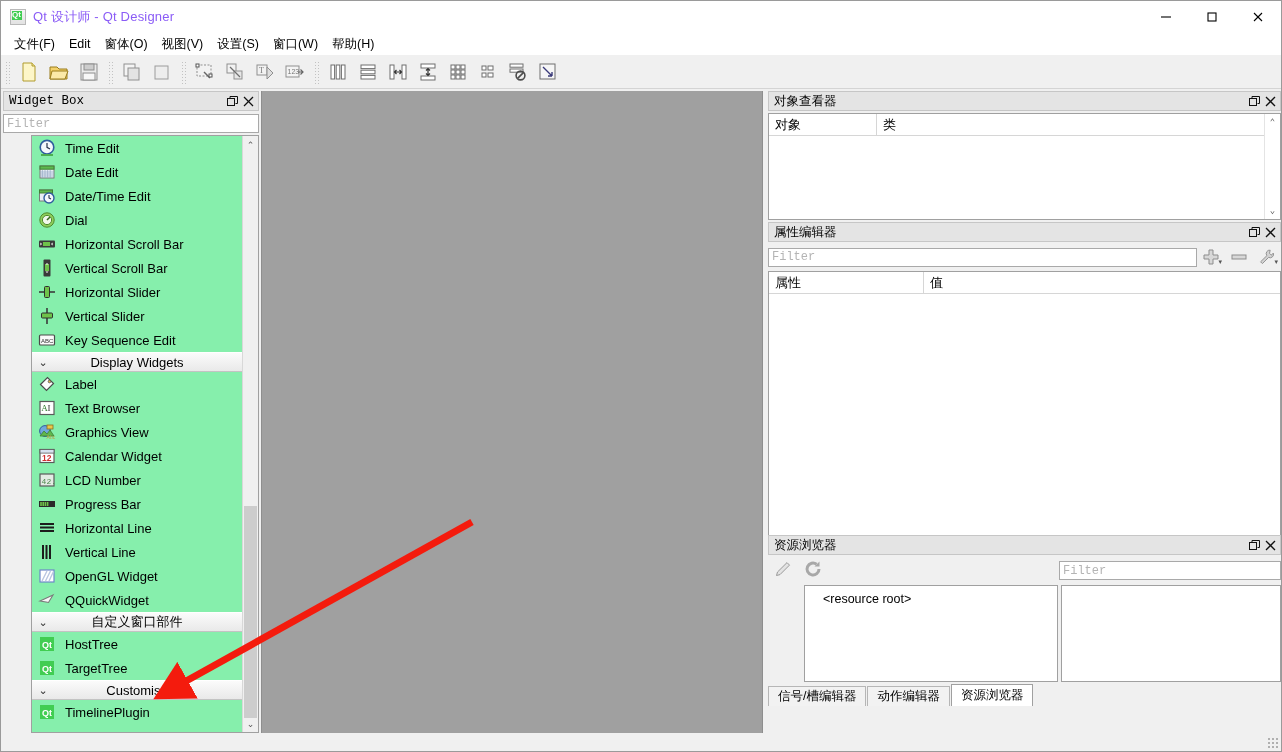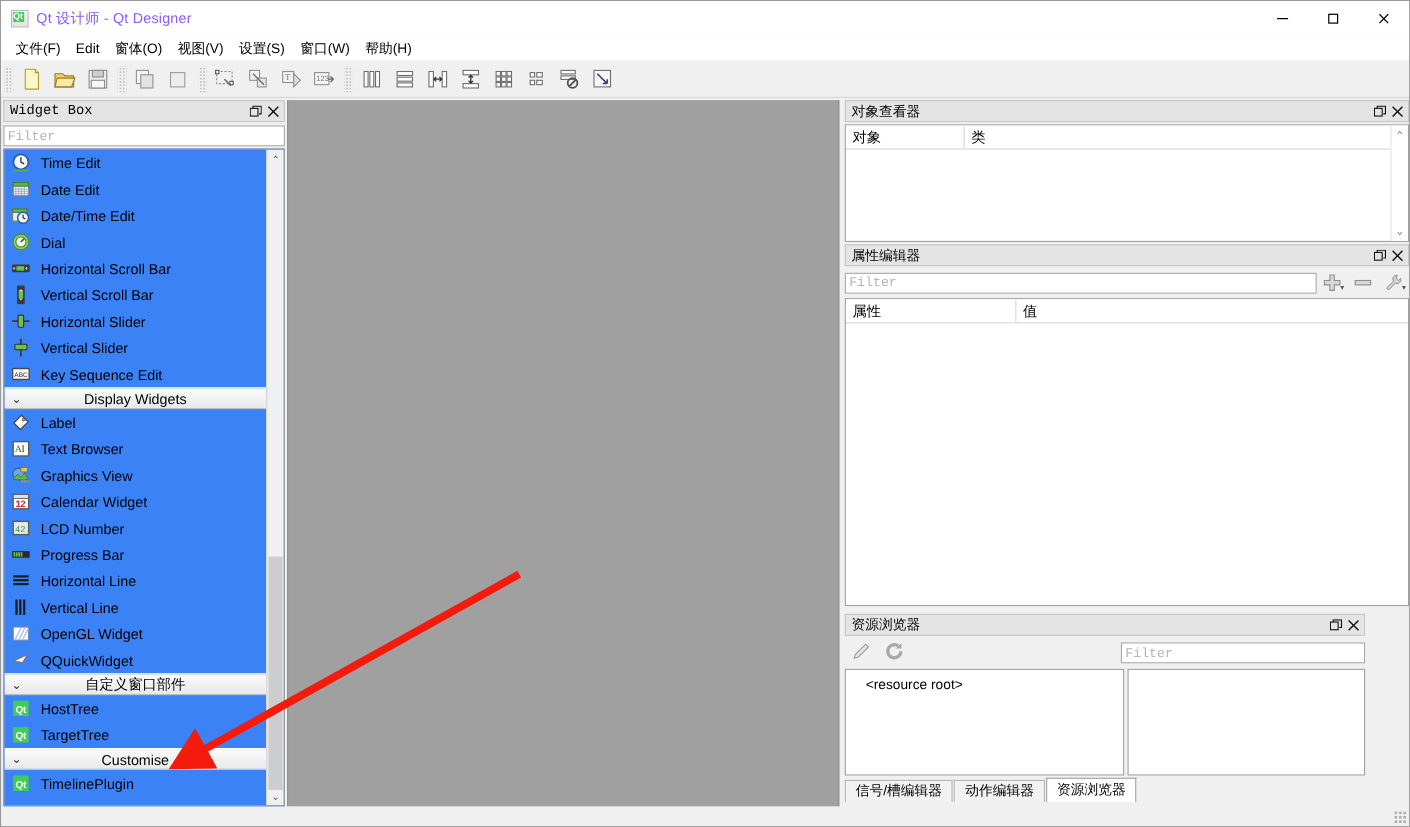--- a/index.html
+++ b/index.html
@@ -100,22 +100,23 @@
   #widgetbox { left: 2px; top: 90px; width: 256px; height: 642px; }
   .filter-input {
     display: block; width: 100%; height: 19px; margin: 3px 0 0 0;
     border: 1px solid #a9a9a9; background: #fff;
     font-family: "Liberation Mono", monospace; font-size: 12px;
     color: #000; padding: 0 3px; outline: none;
   }
   .filter-input::placeholder { color: #b4b4b4; font-family: "Liberation Mono", monospace; }
   .wb-list-wrap {
     position: relative; margin-top: 2px;
-    height: 598px; border: 1px solid #a0a0a0; background: #3b82f6;
+    height: 598px; border: 1px solid #a0a0a0; background: #86efac;
     overflow: hidden;
+    margin-left: 28px;
   }
   .wb-scroll {
     position: absolute; left: 0; top: 0; right: 16px; bottom: 0;
     overflow: hidden;
   }
   .wb-row {
     display: flex; align-items: center; height: 24px; padding-left: 6px;
     font-size: 13px; white-space: nowrap;
   }
   .wb-row .lbl { margin-left: 9px; }
@@ -146,21 +147,21 @@
   
   #canvas {
     position: absolute; left: 260px; top: 90px; width: 502px; height: 642px;
     background: #a0a0a0;
     border-left: 1px solid #8e8e8e; border-right: 1px solid #8e8e8e;
   }
 
   
   #objinspector { left: 767px; top: 90px; width: 513px; height: 128px; }
   #propeditor   { left: 767px; top: 221px; width: 513px; height: 334px; }
-  #resbrowser   { left: 767px; top: 557px; width: 473px; height: 175px; }
+  #resbrowser   { left: 767px; top: 534px; width: 513px; height: 175px; }
 
   .tbl {
     border: 1px solid #a0a0a0; background: #fff; position: relative; overflow: hidden;
   }
   .tbl-head {
     display: flex; height: 22px; background: #fff;
     border-bottom: 1px solid #d6d6d6; font-size: 13px;
   }
   .th { display: flex; align-items: center; padding-left: 6px; }
   .th.c1 { width: 108px; border-right: 1px solid #d6d6d6; }
@@ -169,21 +170,21 @@
   .prop-toolrow {
     display: flex; align-items: center; height: 24px; margin-top: 3px;
   }
   .prop-toolrow .filter-input { flex: 1; margin: 0; }
   .ptool { width: 28px; height: 22px; display: flex; align-items: center; justify-content: center; position: relative; }
   .ptool .caret { position: absolute; right: 3px; bottom: 2px; font-size: 7px; color: #555; }
 
   .res-toolrow { display: flex; align-items: center; height: 28px; }
   .res-toolrow .rbtn { width: 30px; height: 24px; display: flex; align-items: center; justify-content: center; }
   .res-filter { width: 222px; margin-left: auto; }
-  .res-panes { display: flex; gap: 3px; margin-top: 2px; height: 97px; }
+  .res-panes { display: flex; gap: 3px; margin-top: 2px; height: 97px; margin-left: 36px; }
   .res-pane { border: 1px solid #a0a0a0; background: #fff; }
   .res-pane.left { width: 254px; padding: 6px 0 0 18px; font-size: 12.5px; }
   .res-pane.right { flex: 1; }
 
   .tabrow { display: flex; margin-top: 2px; height: 22px; align-items: flex-end; }
   .tab {
     height: 20px; padding: 0 9px; display: flex; align-items: center;
     font-size: 12.5px; background: #f2f2f2; border: 1px solid #b6b6b6;
     border-bottom: none; margin-right: 1px; margin-top: 26px;
   }

